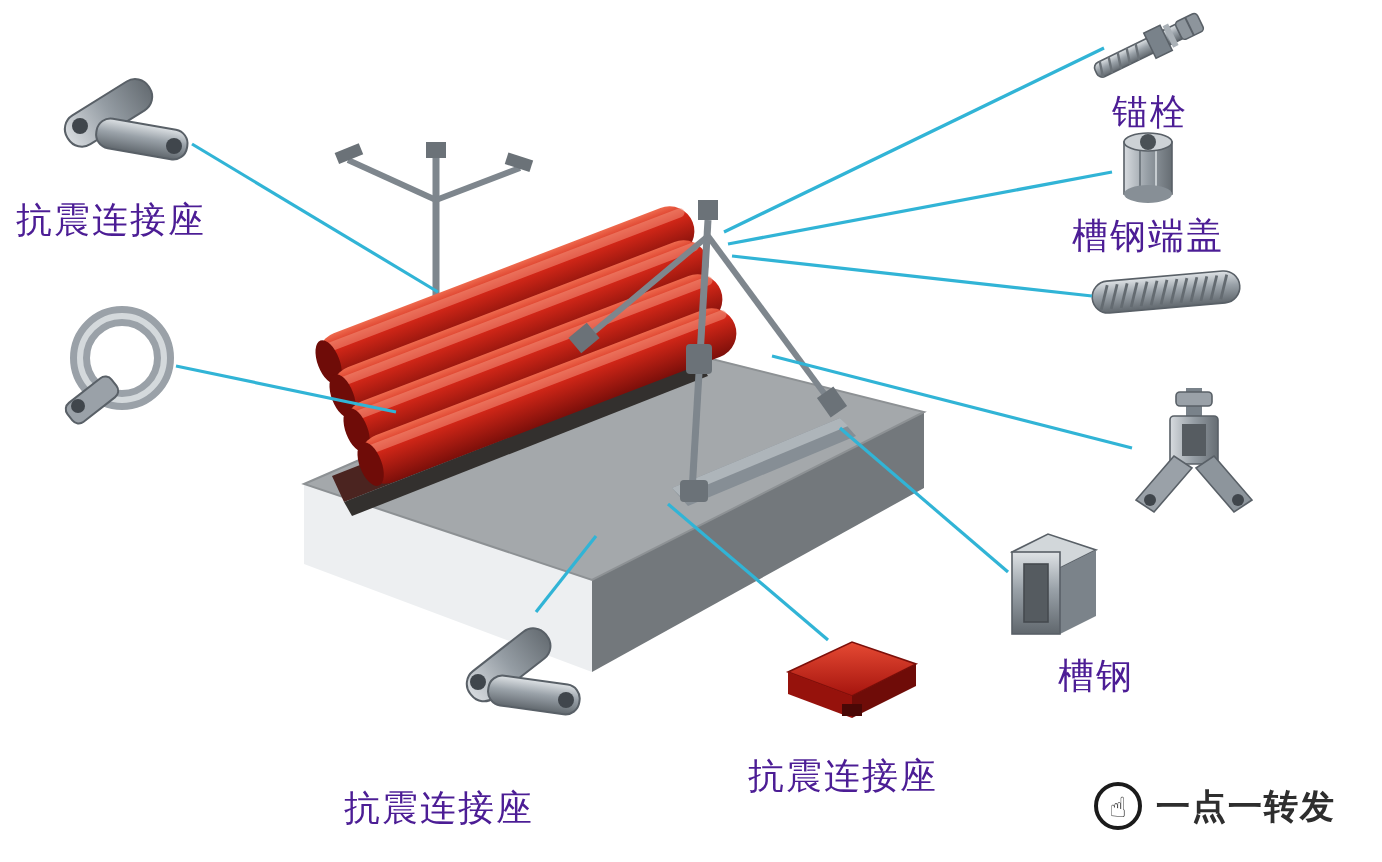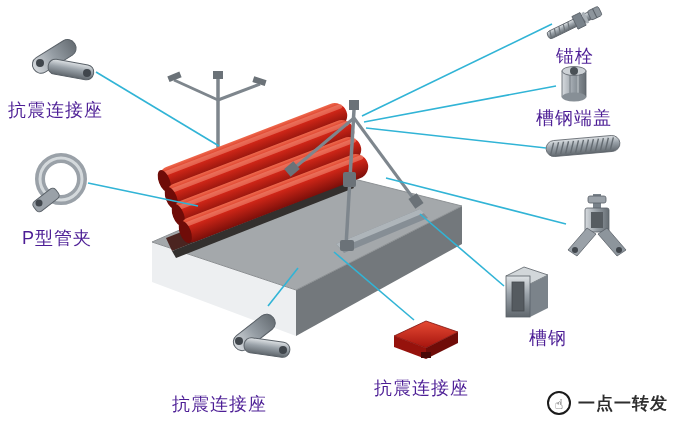--- a/index.html
+++ b/index.html
@@ -206,21 +206,20 @@
       <line x1="364" y1="122" x2="556" y2="86"></line>
       <line x1="366" y1="128" x2="546" y2="148"></line>
       <line x1="386" y1="178" x2="566" y2="224"></line>
       <line x1="420" y1="214" x2="504" y2="286"></line>
       <line x1="334" y1="252" x2="414" y2="320"></line>
       <line x1="298" y1="268" x2="268" y2="306"></line>
     </g>
   </svg>
 
   <div class="label" style="left:8px;top:98px">抗震连接座</div>
-  <div class="label" style="left:22px;top:226px">P型管夹</div>
   <div class="label" style="left:556px;top:44px">锚栓</div>
   <div class="label" style="left:536px;top:106px">槽钢端盖</div>
   <div class="label" style="left:529px;top:326px">槽钢</div>
   <div class="label" style="left:374px;top:376px">抗震连接座</div>
   <div class="label" style="left:172px;top:392px">抗震连接座</div>
 
   <div class="logo">
     <svg width="26" height="26" viewBox="0 0 26 26">
       <circle cx="13" cy="13" r="11" fill="none" stroke="#1b1b1b" stroke-width="2"></circle>
       <text x="13" y="18.5" font-size="14" text-anchor="middle" fill="#1b1b1b" font-family="'DejaVu Sans',sans-serif">☝</text>

